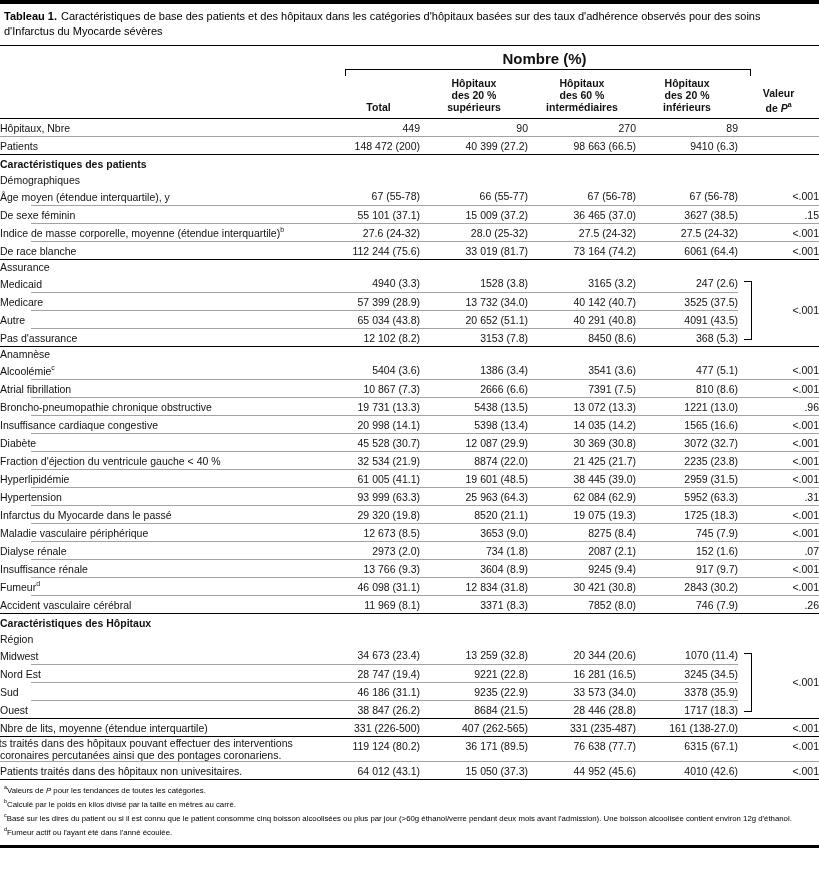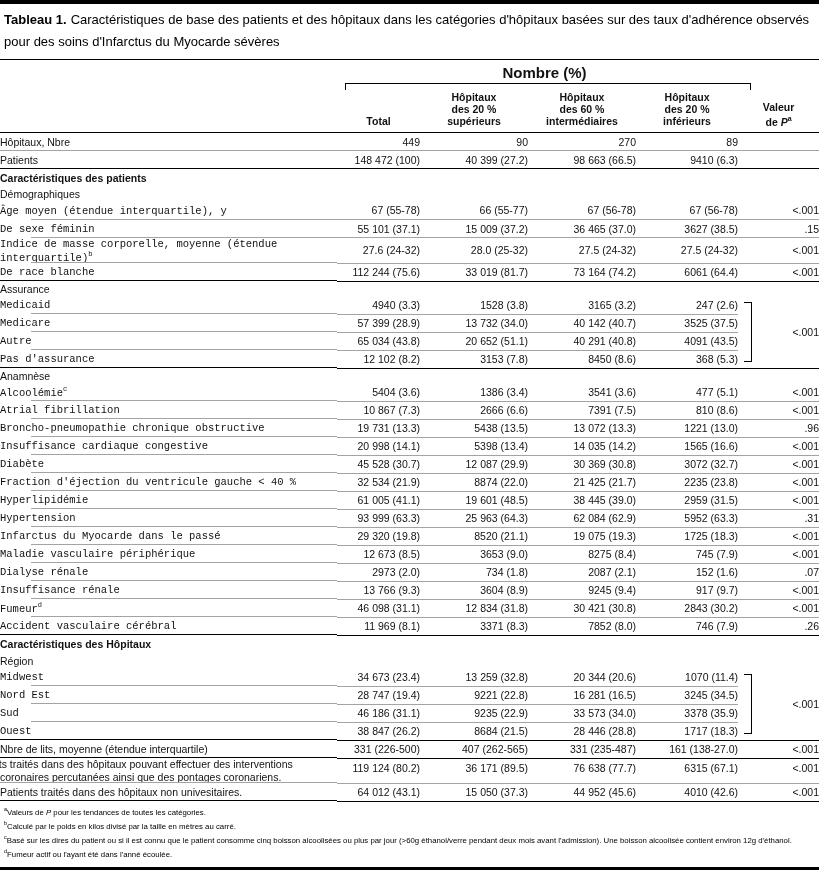--- a/index.html
+++ b/index.html
@@ -1,20 +1,20 @@
 <!DOCTYPE html>
 <html><head>
 <meta charset="utf-8">
 <style>
   html,body{margin:0;padding:0;background:#fff;}
   .page{width:819px;height:874px;box-sizing:border-box;position:relative;
         font-family:"Liberation Sans",sans-serif;color:#111;background:#fff;overflow:hidden;}
   .topbar{height:4px;background:#000;}
   .titleblock{padding:5px 6px 6px 4px;border-bottom:1.5px solid #000;
-              font-size:13px;line-height:22px;color:#000;}
+              font-size:11px;line-height:15px;color:#000;}
   .titleblock b{font-weight:bold;margin-right:4px;}
 
   table.main{border-collapse:collapse;table-layout:fixed;width:819px;}
   table.main td{font-size:10.5px;padding:0;vertical-align:middle;color:#111;}
 
   
   thead td{text-align:center;font-weight:bold;line-height:12px;}
   tr.sp-row td.spanner{padding-top:7px;padding-bottom:3px;font-size:15px;text-indent:14px;}
   tr.br-row td{height:9px;}
   td.brcell{position:relative;}
@@ -25,21 +25,21 @@
   .pit{font-style:italic;}
 
   
   tbody tr.dr{height:18px;}
   tbody tr.secr{height:18px;margin-top:28px;}
   tbody tr.subr{height:15px;}
   td.lab{text-align:left;position:relative;}
   td.lab sup{font-size:7px;}
   .i0{padding-left:3px;--lx:0px;}
   .i1{padding-left:16px;--lx:16px;}
-  .i2{padding-left:31px;font-family:Liberation Mono, monospace;--lx:31px;}
+  .i2{padding-left:31px;--lx:31px;}
   td.num{text-align:right;white-space:nowrap;padding-right:2px;}
   td.pcell{text-align:right;white-space:nowrap;padding-right:15px;}
   td.sec{font-weight:bold;text-align:left;padding-left:3px;vertical-align:bottom;padding-bottom:2px;}
   td.sub{text-align:left;padding-left:16px;vertical-align:bottom;padding-bottom:1px;}
 
   
   tr.r-g td.num, tr.r-g td.pcell{border-bottom:1px solid #a3a3a3;}
   tr.r-b td.num, tr.r-b td.pcell{border-bottom:1px solid #000;}
   tr.r-g td.lab::after{content:"";position:absolute;left:var(--lx);right:0;bottom:0;height:1px;background:#a3a3a3;}
   tr.r-b td.lab::after{content:"";position:absolute;left:0;right:0;bottom:0;height:1px;background:#000;}
@@ -107,21 +107,21 @@
         <tr class="dr r-g">
           <td class="lab i0">Hôpitaux, Nbre</td>
           <td class="num">449</td>
           <td class="num">90</td>
           <td class="num">270</td>
           <td class="num">89</td>
           <td class="pcell"></td>
         </tr>
         <tr class="dr r-b">
           <td class="lab i0">Patients</td>
-          <td class="num">148 472 (100)</td>
+          <td class="num">148 472 (200)</td>
           <td class="num">40 399 (27.2)</td>
           <td class="num">98 663 (66.5)</td>
           <td class="num">9410 (6.3)</td>
           <td class="pcell"></td>
         </tr>
         <tr class="secr r-n">
           <td colspan="6" class="sec">Caractéristiques des patients</td>
         </tr>
         <tr class="subr r-n">
           <td colspan="6" class="sub">Démographiques</td>

